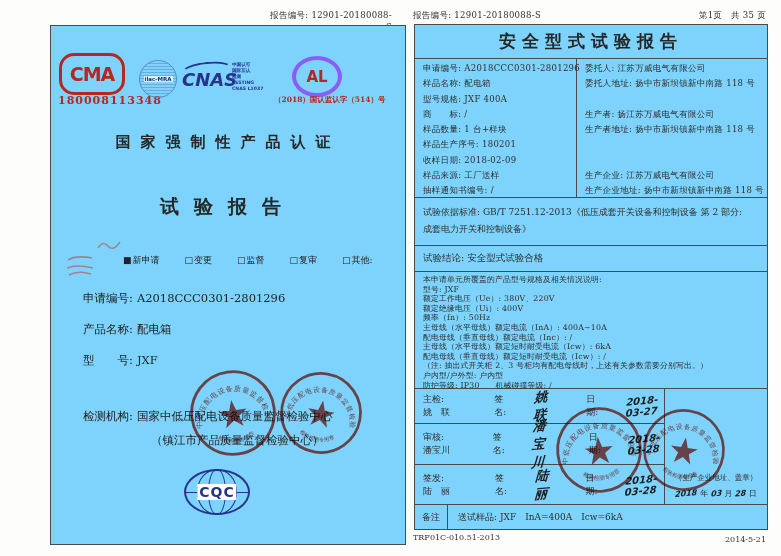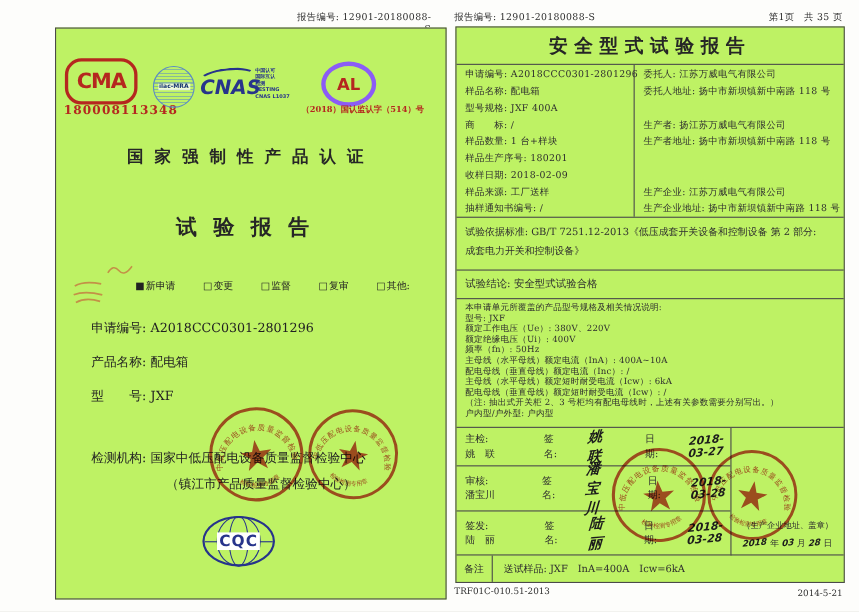--- a/index.html
+++ b/index.html
@@ -1,19 +1,19 @@
 <!DOCTYPE html>
 <html><head>
 <meta charset="utf-8">
 <style>
   html,body{margin:0;padding:0;background:#e9e9e6;}
   .canvas{position:relative;width:781px;height:556px;background:#fdfdfb;overflow:hidden;
           font-family:"DejaVu Serif","Liberation Serif",serif;color:#2e2e2e;}
   .abs{position:absolute;}
-  .page{position:absolute;border:1.5px solid #4a4a4a;background:#bef264;text-decoration:underline;}
+  .page{position:absolute;border:1.5px solid #4a4a4a;background:#7dd3fc;text-decoration:underline;}
   .small{font-size:8.5px;letter-spacing:.3px;}
   
   .lp-title1{width:100%;text-align:center;font-size:15px;letter-spacing:10px;font-weight:600;color:#262626;}
   .lp-title2{width:100%;text-align:center;font-size:19px;letter-spacing:15px;font-weight:600;color:#262626;}
   .chk-row{display:flex;gap:25px;font-size:9px;color:#222;}
   .chk-row .mark{margin-right:1px;}
   .lp-field{font-size:11.5px;color:#222;}
   .lp-field .lab{margin-right:4px;}
   
   .cma{width:60px;height:36px;border:3px solid #b5271f;border-radius:15px;display:flex;align-items:center;justify-content:center;
@@ -198,20 +198,21 @@
       <div class="spec-line">型号: JXF</div>
       <div class="spec-line">额定工作电压（Ue）: 380V、220V</div>
       <div class="spec-line">额定绝缘电压（Ui）: 400V</div>
       <div class="spec-line">频率（fn）: 50Hz</div>
       <div class="spec-line">主母线（水平母线）额定电流（InA）: 400A~10A</div>
       <div class="spec-line">配电母线（垂直母线）额定电流（Inc）: /</div>
       <div class="spec-line">主母线（水平母线）额定短时耐受电流（Icw）: 6kA</div>
       <div class="spec-line">配电母线（垂直母线）额定短时耐受电流（Icw）: /</div>
       <div class="spec-line">（注: 抽出式开关柜 2、3 号柜均有配电母线时，上述有关参数需要分别写出。）</div>
       <div class="spec-line">户内型/户外型: 户内型</div>
+      <div class="spec-line">防护等级: IP30　　机械碰撞等级: /</div>
     </div>
 
     <div class="rrow sigrow" style="top:364px;height:35px;width:249px;">
       <span>主检: 姚　联</span>
       <span style="margin-left:14px;">签名:</span>
       <span class="hand" style="font-size:13px;">姚联</span>
       <span style="margin-left:10px;">日期:</span>
       <span class="hand" style="font-size:10px;">2018-03-27</span>
     </div>
     <div class="rrow sigrow" style="top:399px;height:41px;width:249px;">

